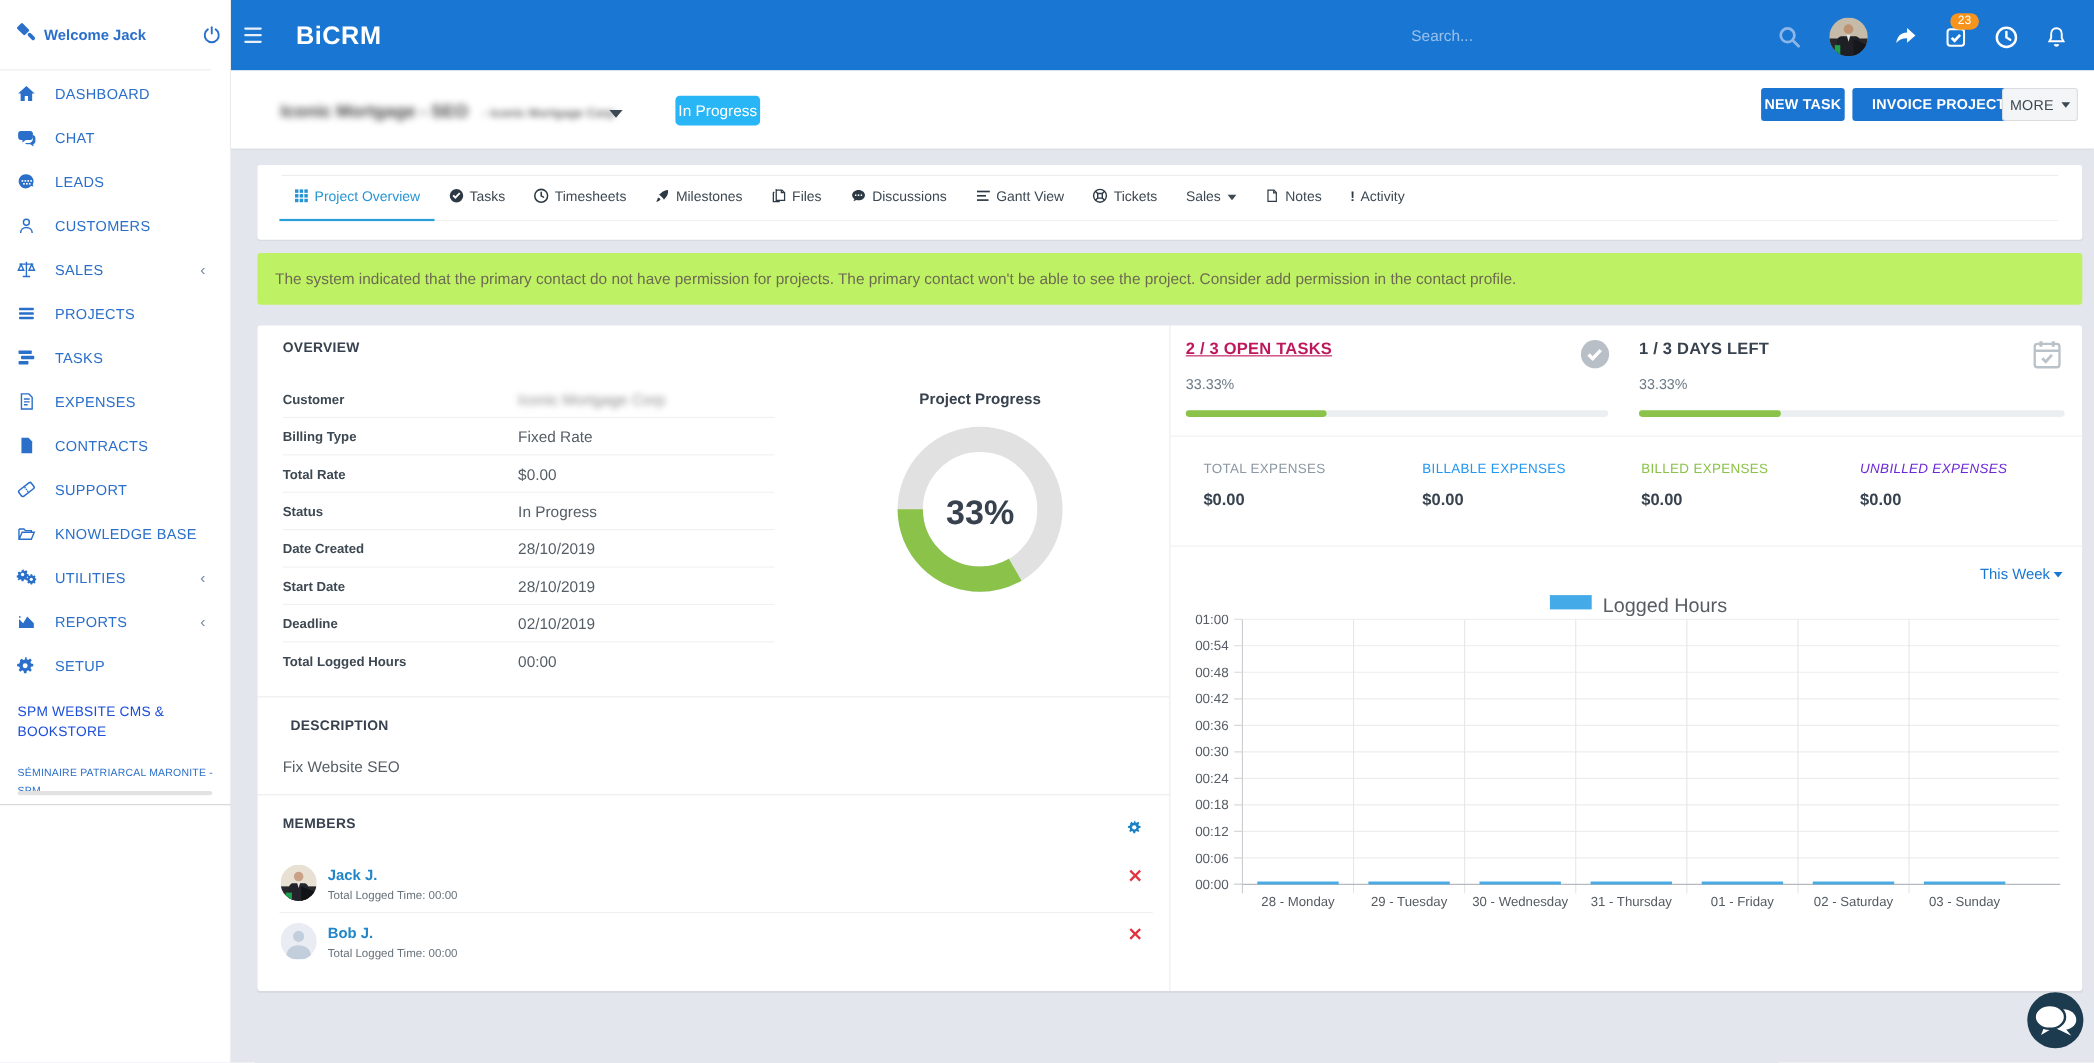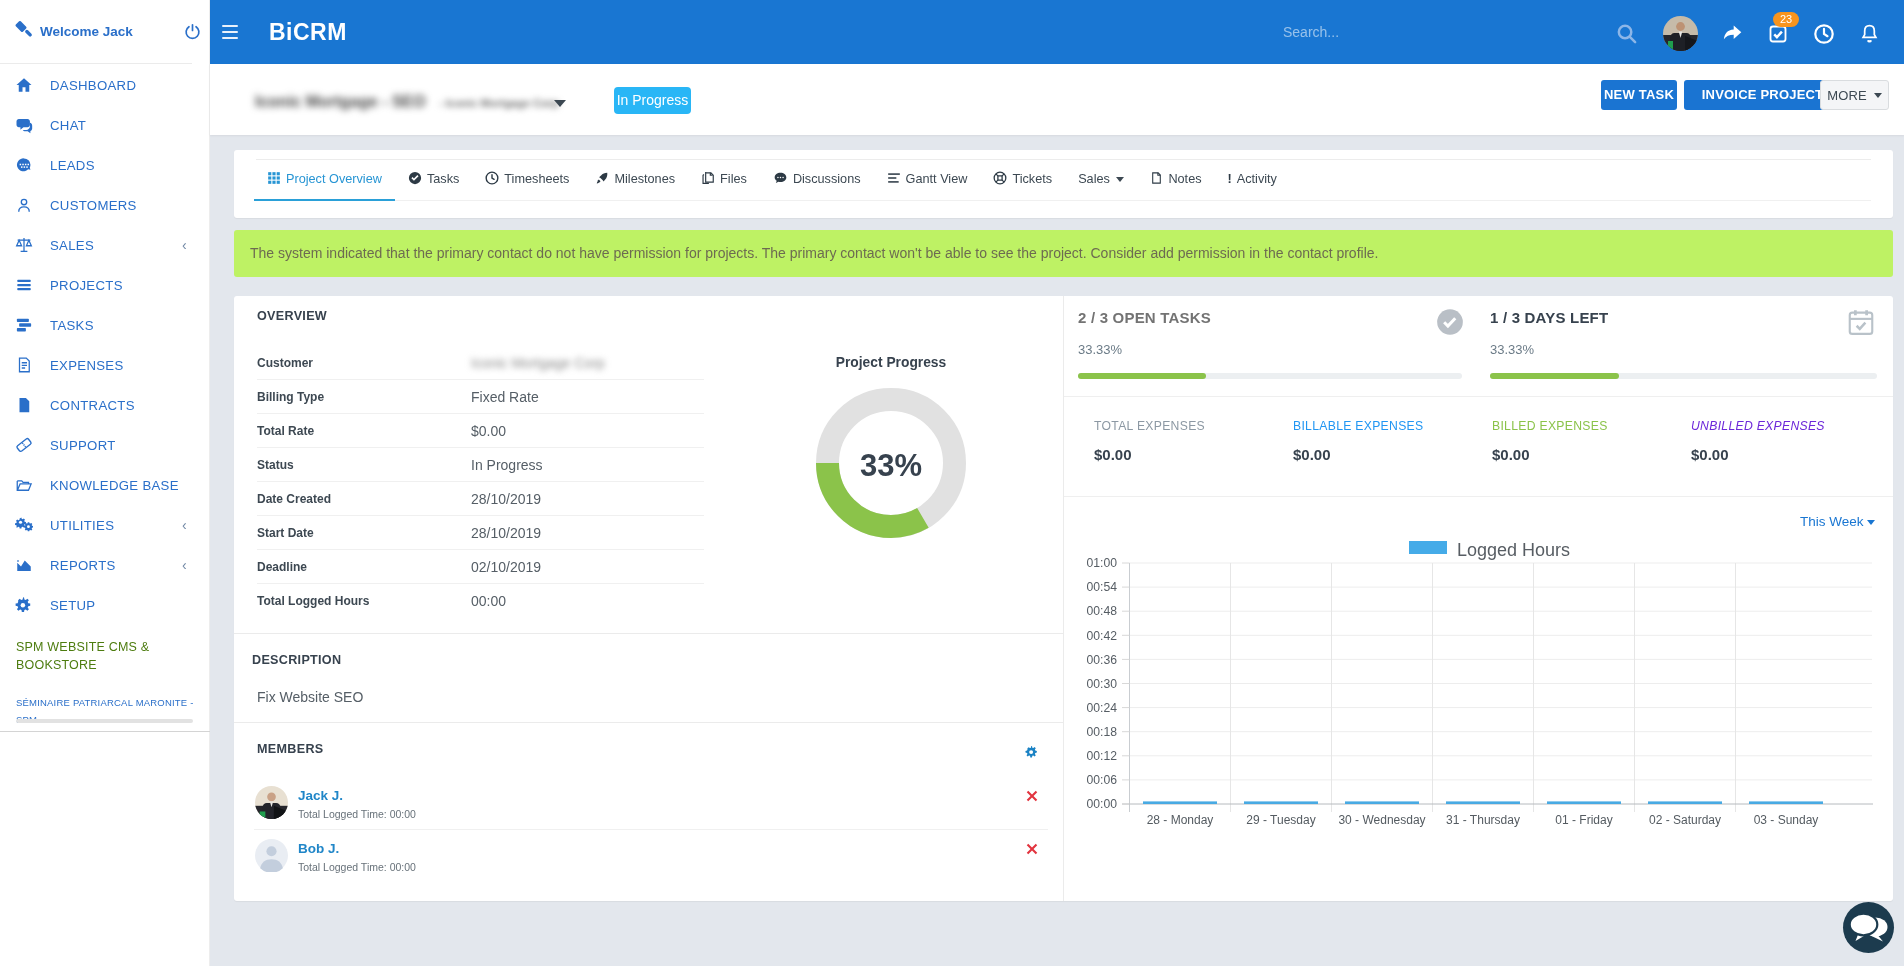--- a/index.html
+++ b/index.html
@@ -16,21 +16,21 @@
 
 .sidebar { position:absolute; left:0; top:0; width:210px; height:966px; background:#fff; border-right:1px solid #ededed; }
 .sidehead { position:absolute; left:0; top:0; width:192px; height:64px; border-bottom:1px solid #ebebeb; }
 .welcome { position:absolute; left:40px; top:24px; color:#2a6fc9; font-size:13.5px; font-weight:bold; }
 .menu { position:absolute; top:65px; left:0; width:210px; }
 .mitem { position:relative; height:40px; }
 .mitem .mico { position:absolute; left:15px; top:11px; width:18px; height:18px; }
 .mitem .mtext { position:absolute; left:50px; top:13px; font-size:13.2px; color:#2a6fc9; letter-spacing:.3px; }
 .mitem .chev { position:absolute; left:182px; top:12px; font-size:14px; color:#7188a5; }
 .sidelinks { position:absolute; left:16px; top:638px; width:194px; }
-.sl1 { color:#4d7c0f; font-size:12.5px; letter-spacing:.2px; line-height:18px; }
+.sl1 { color:#1d4ed8; font-size:12.5px; letter-spacing:.2px; line-height:18px; }
 .sl2 { white-space:nowrap; color:#2a6fc9; font-size:9.5px; letter-spacing:.2px; line-height:17px; margin-top:20px; }
 .sthumb { position:absolute; left:16px; top:719px; width:177px; height:4px; background:#e2e2e2; border-radius:2px; }
 .sline { position:absolute; left:0; top:731px; width:210px; border-top:1px solid #d4d4d4; }
 
 
 .pagehead { position:absolute; left:210px; top:64px; width:1694px; height:71px; background:#fff; box-shadow:0 1px 2px rgba(0,0,0,.06); }
 .ptitle { position:absolute; left:45px; top:29px; font-size:16px; font-weight:bold; color:#474747; filter:blur(3.5px); }
 .psub { position:absolute; left:229px; top:33px; font-size:11px; font-weight:bold; color:#6e6e6e; filter:blur(3px); }
 .pcaret { position:absolute; left:344px; top:36px; width:0; height:0; border-left:6px solid transparent; border-right:6px solid transparent; border-top:7px solid #3c4852; }
 .badge-prog { position:absolute; left:404px; top:23px; width:77px; height:27px; background:#29b6f6; border-radius:4px; color:#fff; font-size:14px; text-align:center; line-height:27px; }
@@ -361,21 +361,21 @@
     <svg style="position:absolute;left:580px;top:90px;" width="154" height="154" viewBox="0 0 154 154">
       <circle cx="77" cy="77" r="63.5" fill="none" stroke="#e1e1e1" stroke-width="23"></circle>
       <g transform="translate(154 0) scale(-1 1)">
           <circle cx="77" cy="77" r="63.5" fill="none" stroke="#8bc34a" stroke-width="23" stroke-dasharray="133 266"></circle>
         </g>
     </svg>
     <div style="position:absolute;left:580px;top:152px;width:154px;text-align:center;font-size:31px;font-weight:bold;color:#37424e;">33%</div>
   </div>
   <div id="leftsections">
     <div style="position:absolute;left:0;top:337px;width:829px;border-top:1px solid #ebebeb;"></div>
-    <div class="sechead" style="position:absolute;left:18px;top:357px;">DESCRIPTION</div>
+    <div class="sechead" style="position:absolute;left:30px;top:357px;">DESCRIPTION</div>
     <div style="position:absolute;left:23px;top:393px;font-size:14px;color:#555e66;">Fix Website SEO</div>
     <div style="position:absolute;left:0;top:426px;width:829px;border-top:1px solid #ebebeb;"></div>
     <div class="sechead" style="position:absolute;left:23px;top:446px;">MEMBERS</div>
     <svg style="position:absolute;left:791px;top:449px;" width="14" height="14" viewBox="0 0 24 24" fill="#1a82c4">
         <path d="M12 1.8l.5 2.7 1.8.7 2.2-1.6 2 2-1.6 2.2.7 1.8 2.7.5v2.9l-2.7.5-.7 1.8 1.6 2.2-2 2-2.2-1.6-1.8.7-.5 2.7h-2.9l-.5-2.7-1.8-.7-2.2 1.6-2-2 1.6-2.2-.7-1.8-2.7-.5v-2.9l2.7-.5.7-1.8L4.2 5.7l2-2 2.2 1.6 1.8-.7.5-2.7z"></path>
         <circle cx="10.5" cy="12.2" r="3.4" fill="#fff"></circle>
       </svg>
     <svg style="position:absolute;left:21px;top:490px;" width="33" height="33" viewBox="0 0 35 35">
         <defs>
           <clipPath id="avj">
@@ -405,21 +405,21 @@
       </svg>
     <div style="position:absolute;left:64px;top:545px;font-size:13.5px;font-weight:bold;color:#2086c8;">Bob J.</div>
     <div style="position:absolute;left:64px;top:565px;font-size:10.5px;color:#68727a;">Total Logged Time: 00:00</div>
     <svg style="position:absolute;left:792px;top:547px;" width="12" height="12" viewBox="0 0 24 24" fill="#e2343f">
         <path d="M4.5 1.5L12 9l7.5-7.5 3 3L15 12l7.5 7.5-3 3L12 15l-7.5 7.5-3-3L9 12 1.5 4.5z"></path>
       </svg>
   </div>
   <div id="rightcol">
     <div style="position:absolute;left:830px;top:100px;width:829px;border-top:1px solid #efefef;"></div>
     <div style="position:absolute;left:830px;top:200px;width:829px;border-top:1px solid #efefef;"></div>
-    <div style="position:absolute;left:844px;top:13px;font-size:15px;font-weight:bold;color:#737373;letter-spacing:.2px;">2 / 3 OPEN TASKS</div>
+    <div style="position:absolute;left:844px;top:13px;font-size:15px;font-weight:bold;color:#be185d;letter-spacing:.2px;text-decoration:underline;">2 / 3 OPEN TASKS</div>
     <div style="position:absolute;left:844px;top:46px;font-size:13px;color:#6b7b87;">33.33%</div>
     <div style="position:absolute;left:844px;top:77px;width:384px;height:6px;border-radius:3px;background:#eceff1;">
         <div style="width:128px;height:6px;border-radius:3px;background:#8bc34a;"></div>
       </div>
     <svg style="position:absolute;left:1202px;top:12px;" width="28" height="28" viewBox="0 0 24 24">
         <circle cx="12" cy="12" r="11" fill="#b9bfc6"></circle>
         <path d="M7 12.2l3.2 3.2 6.3-6.6" fill="none" stroke="#fff" stroke-width="2.6"></path>
       </svg>
     <div style="position:absolute;left:1256px;top:13px;font-size:15px;font-weight:bold;color:#37424e;letter-spacing:.2px;">1 / 3 DAYS LEFT</div>
     <div style="position:absolute;left:1256px;top:46px;font-size:13px;color:#6b7b87;">33.33%</div>

